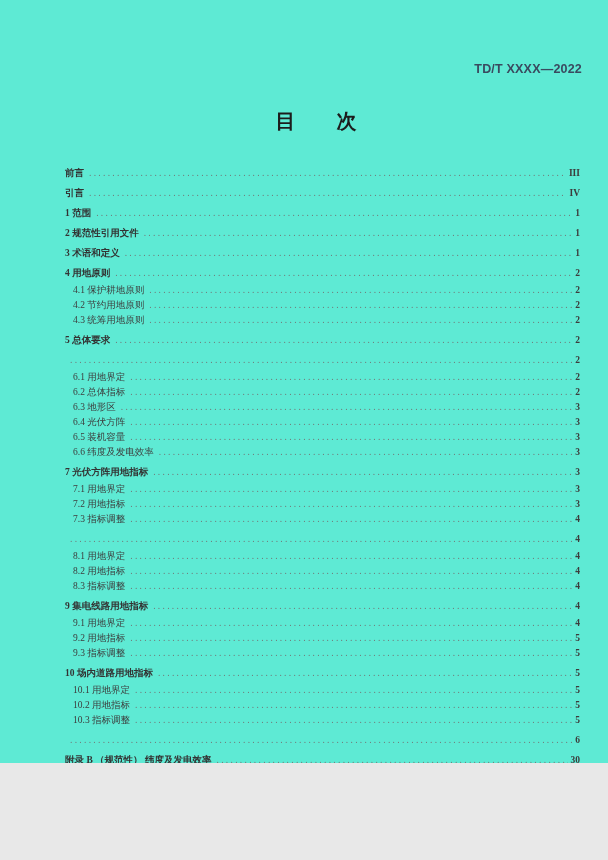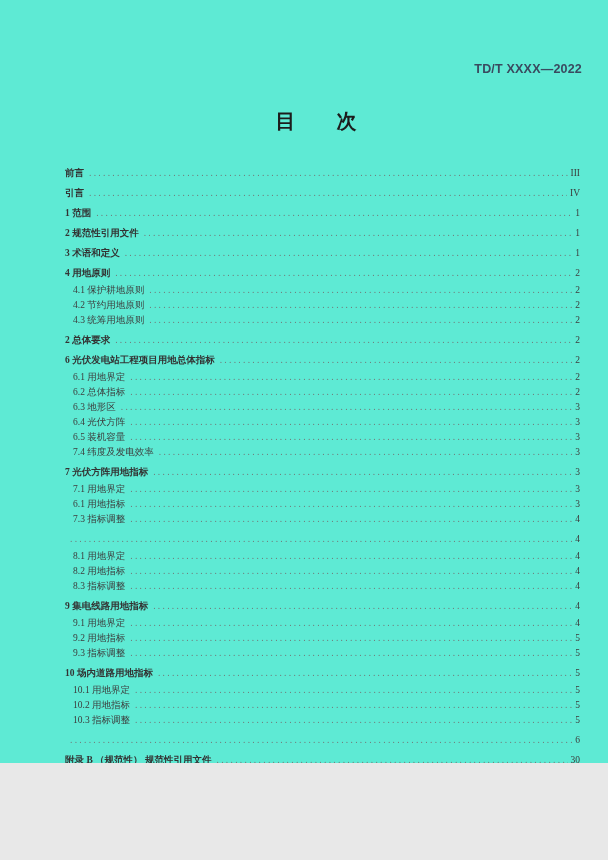--- a/index.html
+++ b/index.html
@@ -12,21 +12,21 @@
               font-size:20px;font-weight:700;color:#1c1c1c;word-spacing:36px;}
   .toc{position:absolute;top:161px;left:65px;right:52px;list-style:none;margin:0;padding:0;}
   .toc-row{display:flex;align-items:baseline;height:15px;line-height:15px;
            font-size:9.5px;color:#3c3c3c;}
   .toc-row.lvl1{margin-top:5px;margin-bottom:2px;}
   .toc-row.lvl1 .lbl{font-weight:700;color:#333333;}
   .toc-row.lvl2{padding-left:8px;}
   .lbl{white-space:nowrap;flex:0 0 auto;}
   .leader{flex:1 1 auto;overflow:hidden;white-space:nowrap;color:#727272;
           letter-spacing:2.3px;margin:0 3px 0 5px;font-weight:400;}
-  .pg{flex:0 0 auto;font-weight:400;color:#3c3c3c;}
+  .pg{flex:0 0 auto;font-weight:700;color:#3c3c3c;}
   .footer-pg{position:absolute;top:795px;left:536px;font-size:10px;color:#5a5a5a;}
 </style>
 </head>
 <body>
 
 <div class="page">
   <div class="doc-code">TD/T XXXX—2022</div>
   <div class="page-title">目 次</div>
 
   <ul class="toc">
@@ -69,26 +69,25 @@
         <span class="lbl">4.2 节约用地原则</span>
         <span class="leader">..........................................................................................................................................................................</span>
         <span class="pg">2</span>
       </li>
     <li class="toc-row lvl2">
         <span class="lbl">4.3 统筹用地原则</span>
         <span class="leader">..........................................................................................................................................................................</span>
         <span class="pg">2</span>
       </li>
     <li class="toc-row lvl1">
-        <span class="lbl">2 总体要求</span>
-        <span class="leader">..........................................................................................................................................................................</span>
-        <span class="pg">2</span>
-      </li>
-    <li class="toc-row lvl1">
-        <span class="lbl">6 光伏发电站工程项目用地总体指标</span>
+        <span class="lbl">5 总体要求</span>
+        <span class="leader">..........................................................................................................................................................................</span>
+        <span class="pg">2</span>
+      </li>
+    <li class="toc-row lvl1">
         <span class="leader">..........................................................................................................................................................................</span>
         <span class="pg">2</span>
       </li>
     <li class="toc-row lvl2">
         <span class="lbl">6.1 用地界定</span>
         <span class="leader">..........................................................................................................................................................................</span>
         <span class="pg">2</span>
       </li>
     <li class="toc-row lvl2">
         <span class="lbl">6.2 总体指标</span>
@@ -104,36 +103,36 @@
         <span class="lbl">6.4 光伏方阵</span>
         <span class="leader">..........................................................................................................................................................................</span>
         <span class="pg">3</span>
       </li>
     <li class="toc-row lvl2">
         <span class="lbl">6.5 装机容量</span>
         <span class="leader">..........................................................................................................................................................................</span>
         <span class="pg">3</span>
       </li>
     <li class="toc-row lvl2">
-        <span class="lbl">7.4 纬度及发电效率</span>
+        <span class="lbl">6.6 纬度及发电效率</span>
         <span class="leader">..........................................................................................................................................................................</span>
         <span class="pg">3</span>
       </li>
     <li class="toc-row lvl1">
         <span class="lbl">7 光伏方阵用地指标</span>
         <span class="leader">..........................................................................................................................................................................</span>
         <span class="pg">3</span>
       </li>
     <li class="toc-row lvl2">
         <span class="lbl">7.1 用地界定</span>
         <span class="leader">..........................................................................................................................................................................</span>
         <span class="pg">3</span>
       </li>
     <li class="toc-row lvl2">
-        <span class="lbl">6.1 用地指标</span>
+        <span class="lbl">7.2 用地指标</span>
         <span class="leader">..........................................................................................................................................................................</span>
         <span class="pg">3</span>
       </li>
     <li class="toc-row lvl2">
         <span class="lbl">7.3 指标调整</span>
         <span class="leader">..........................................................................................................................................................................</span>
         <span class="pg">4</span>
       </li>
     <li class="toc-row lvl1">
         <span class="leader">..........................................................................................................................................................................</span>
@@ -192,20 +191,20 @@
     <li class="toc-row lvl2">
         <span class="lbl">10.3 指标调整</span>
         <span class="leader">..........................................................................................................................................................................</span>
         <span class="pg">5</span>
       </li>
     <li class="toc-row lvl1">
         <span class="leader">..........................................................................................................................................................................</span>
         <span class="pg">6</span>
       </li>
     <li class="toc-row lvl1">
-        <span class="lbl">附录 B （规范性） 规范性引用文件</span>
+        <span class="lbl">附录 B （规范性） 纬度及发电效率</span>
         <span class="leader">..........................................................................................................................................................................</span>
         <span class="pg">30</span>
       </li>
   </ul>
 
   <div class="footer-pg">I</div>
 </div>
 
 </body></html>

